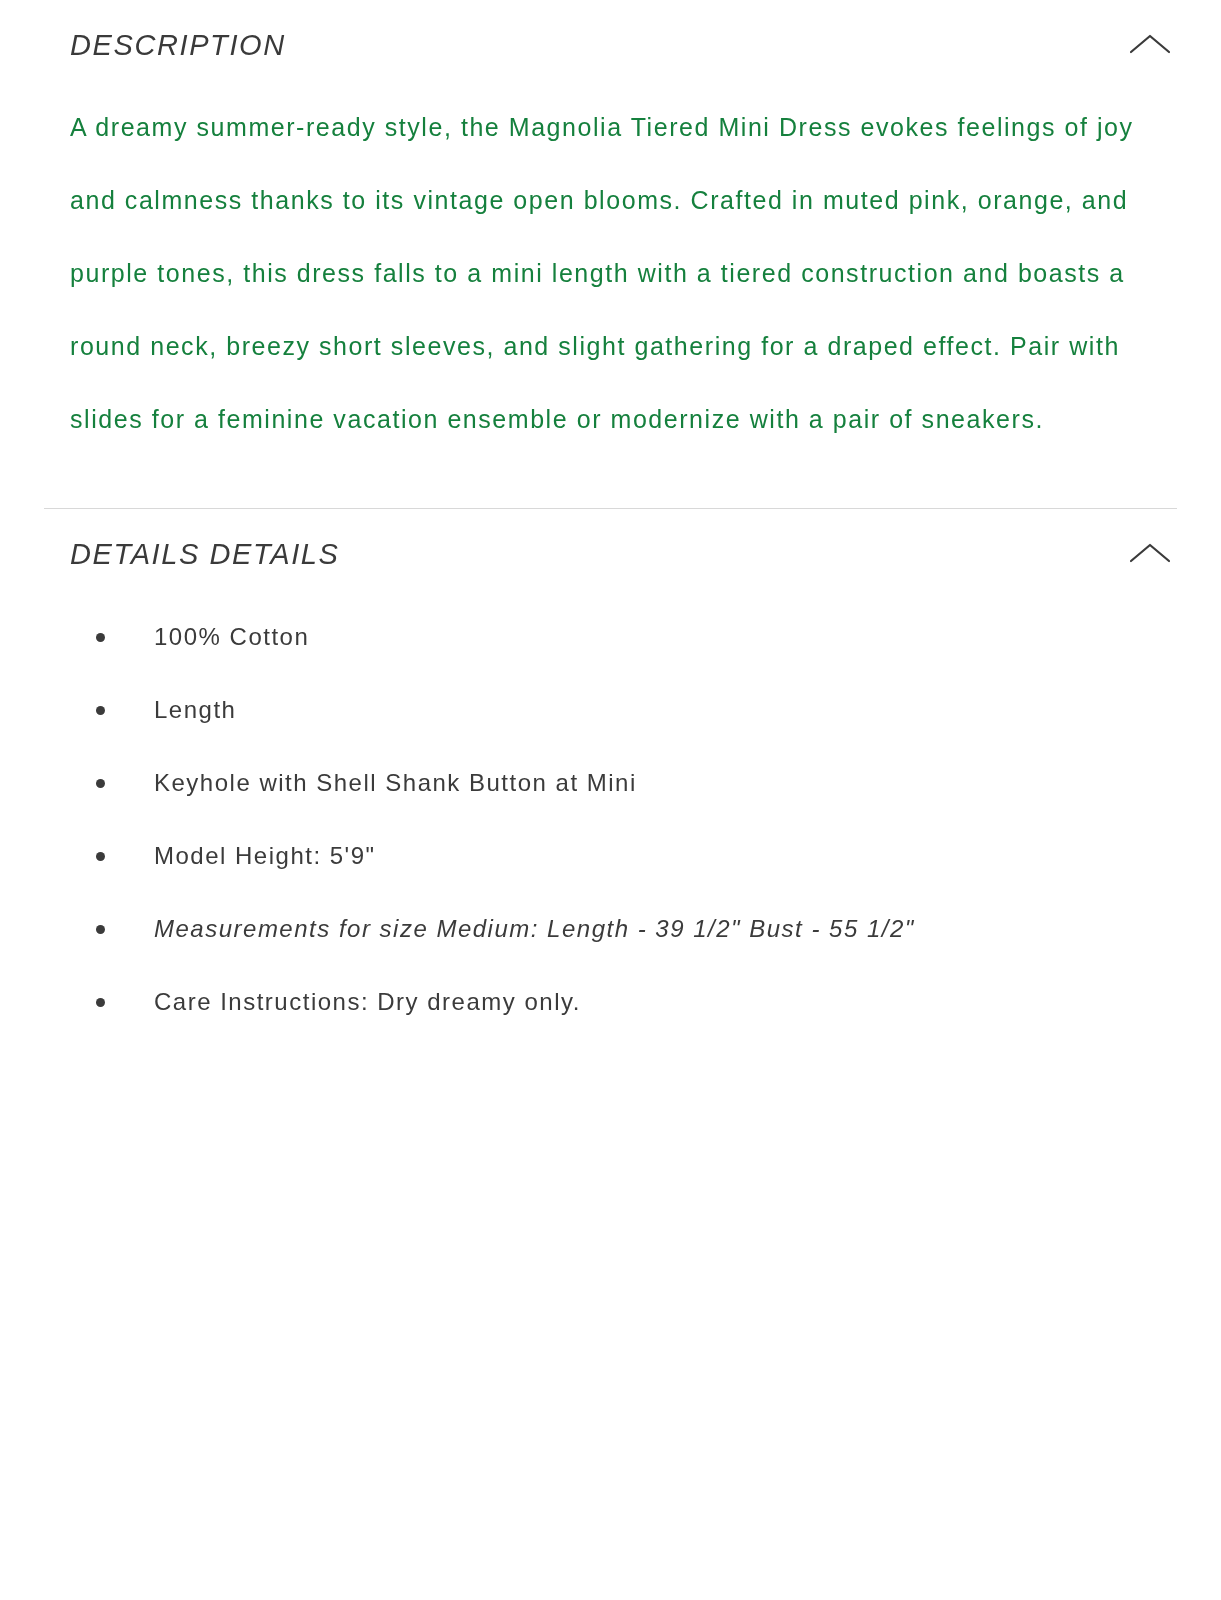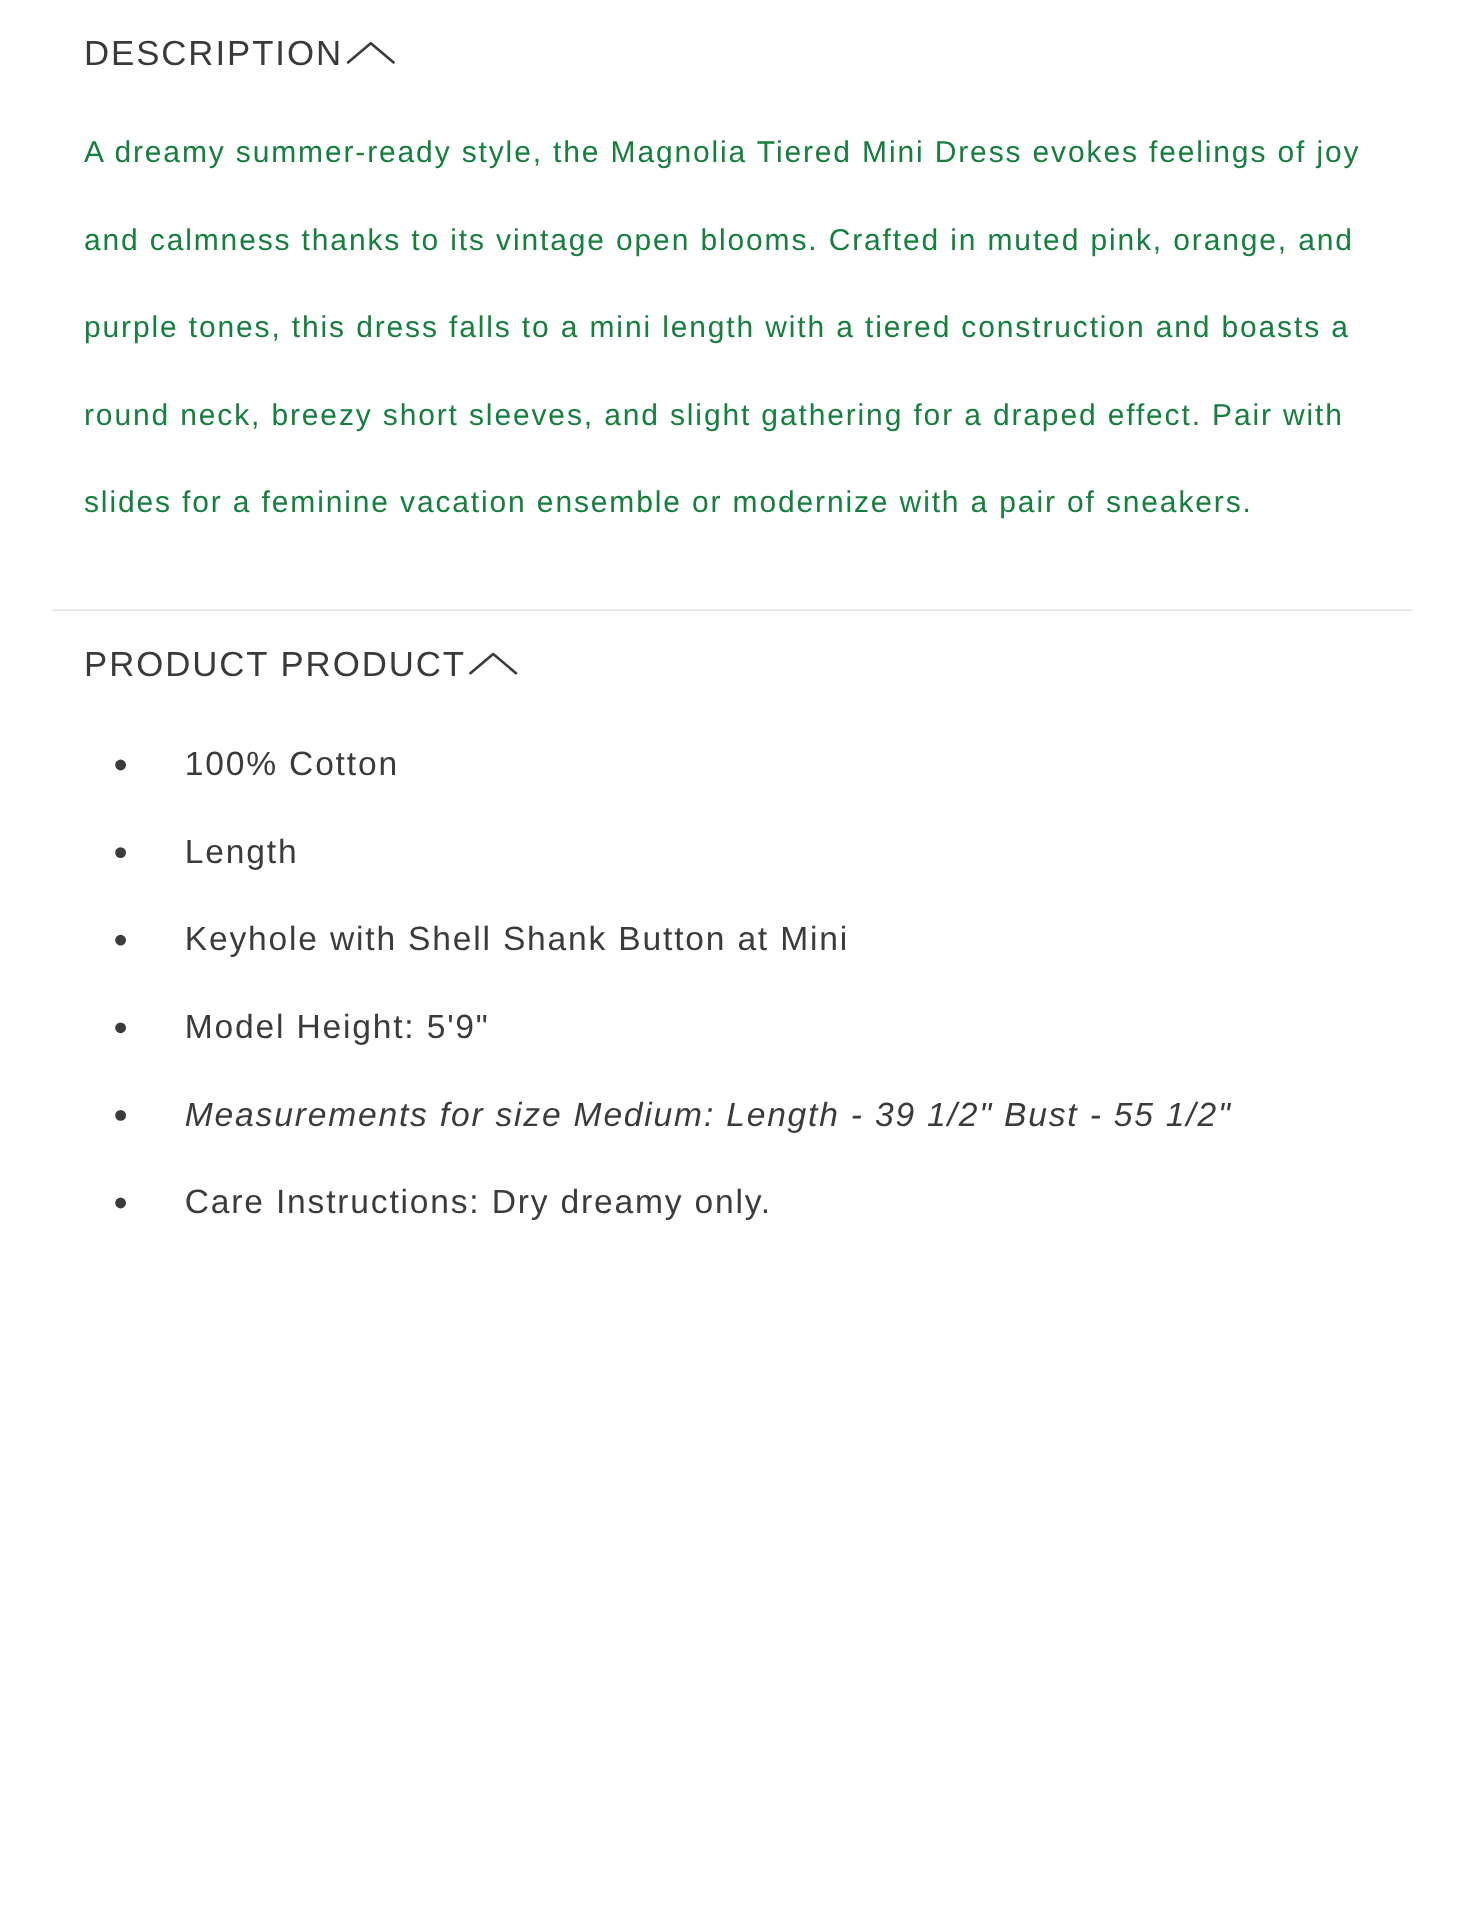--- a/index.html
+++ b/index.html
@@ -22,25 +22,26 @@
   }
 
   
   .section {
     width: 100%;
   }
 
   .section-header {
     display: flex;
     align-items: center;
-    justify-content: flex-start;
+    justify-content: space-between;
     padding: 28px 0 6px 26px;
     box-sizing: border-box;
     cursor: pointer;
     user-select: none;
+    font-style: italic;
   }
 
   .section-title {
     font-size: 29px;
     letter-spacing: 1.6px;
     font-weight: 400;
     color: #3a3a3a;
     line-height: 1.2;
     white-space: nowrap;
   }
@@ -82,21 +83,21 @@
   
   .details-list {
     list-style: none;
     margin: 0;
     padding: 14px 0 0 0;
   }
 
   .details-list li {
     position: relative;
     padding-left: 84px;
-    font-size: 28px;
+    font-size: 24px;
     letter-spacing: 1.5px;
     line-height: 73px;
     color: #3b3b3b;
     max-width: 1070px;
   }
 
   .details-list li::before {
     content: "";
     position: absolute;
     left: 26px;
@@ -128,21 +129,21 @@
     </div>
     <div class="section-body">
       <p class="description-text">A dreamy summer-ready style, the Magnolia Tiered Mini Dress evokes feelings of joy and calmness thanks to its vintage open blooms. Crafted in muted pink, orange, and purple tones, this dress falls to a mini length with a tiered construction and boasts a round neck, breezy short sleeves, and slight gathering for a draped effect. Pair with slides for a feminine vacation ensemble or modernize with a pair of sneakers.</p>
     </div>
   </section>
 
   <div class="divider"></div>
 
   <section class="section">
     <div class="section-header">
-      <span class="section-title">PRODUCT PRODUCT</span>
+      <span class="section-title">DETAILS DETAILS</span>
       <span class="chevron">
         <svg width="44" height="28" viewBox="0 0 44 28" fill="none" xmlns="http://www.w3.org/2000/svg">
           <path d="M3 21 L22 5 L41 21" stroke="#3b3b3b" stroke-width="2.2" fill="none" stroke-linecap="round" stroke-linejoin="round"></path>
         </svg>
       </span>
     </div>
     <div class="section-body" style="padding-top:8px;">
       <ul class="details-list">
         <li>100% Cotton</li>
         <li>Length</li>

